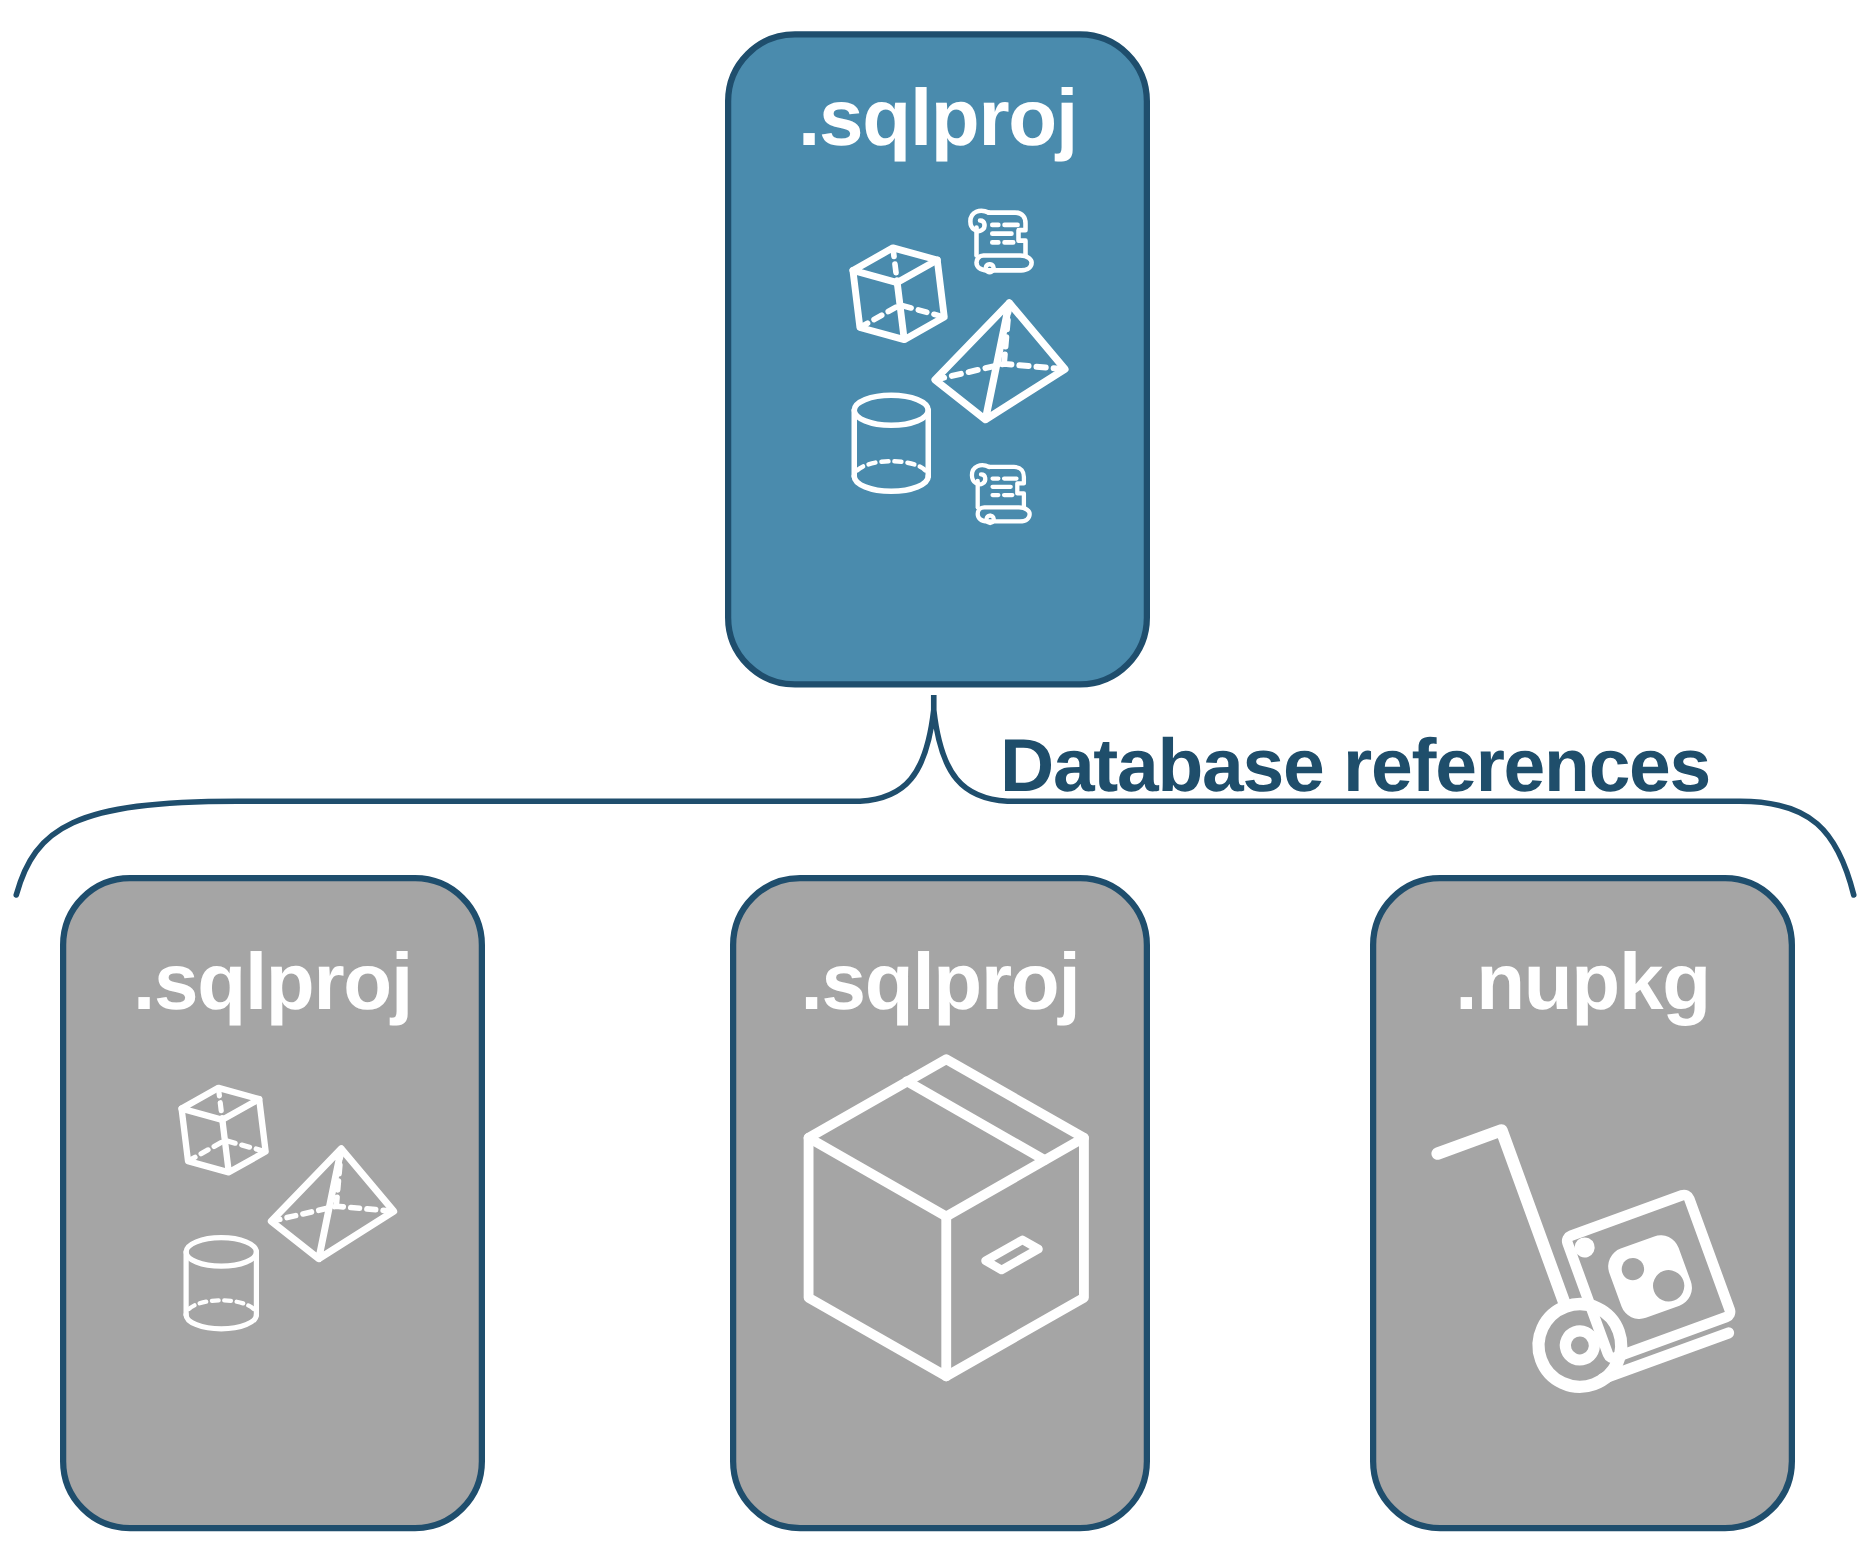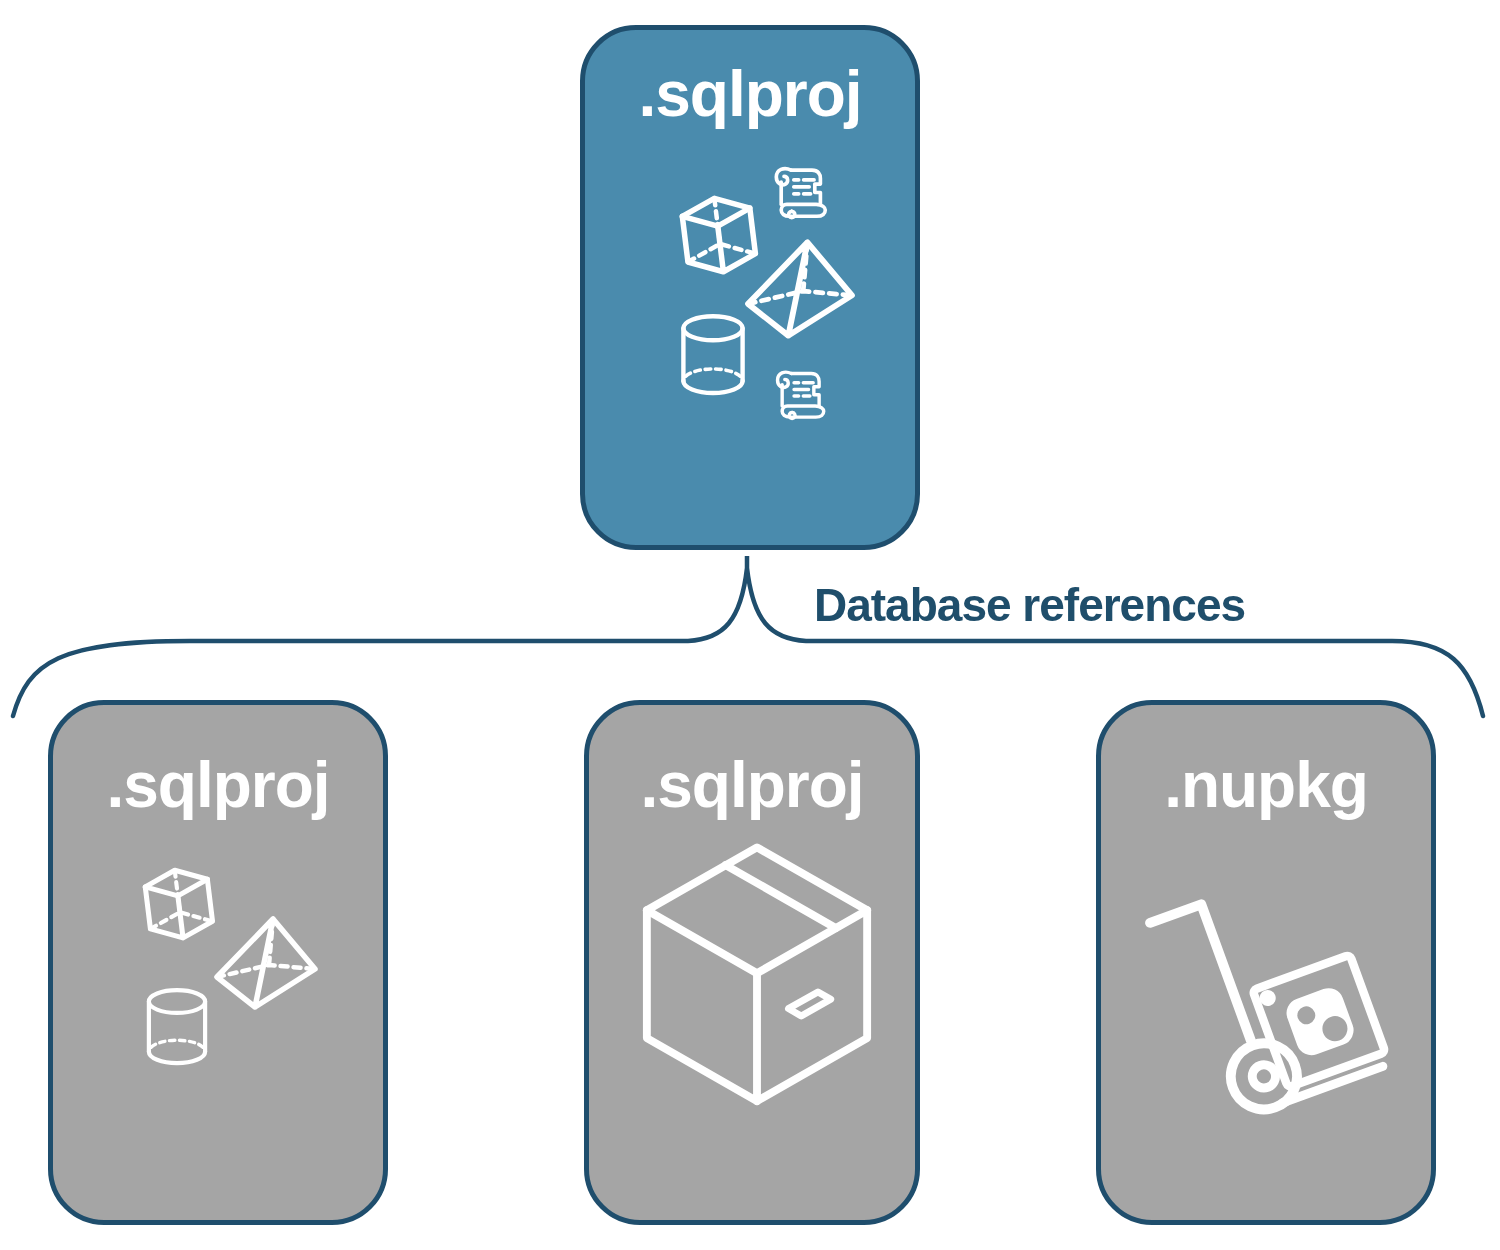--- a/index.html
+++ b/index.html
@@ -22,22 +22,22 @@
     color:var(--icon_white,#ffffff);font-weight:bold;font-size:64px;
     text-align:center;letter-spacing:-1px;line-height:1;
   }
   #card-root .card-title{margin-top:32px;}
   .card.gray .card-title{margin-top:48px;}
   .icon{position:absolute;}
   .icon svg{display:block;width:100%;height:100%;}
   .wire{stroke:var(--icon_white,#ffffff);fill:none;stroke-linecap:round;stroke-linejoin:round;}
   .edge-label{
     position:absolute;left:800px;top:578px;
-    color:var(--label_navy,#1F4E6B);font-weight:bold;font-size:46px;
-    letter-spacing:-1px;white-space:nowrap;margin-left:14px;
+    color:var(--label_navy,#1F4E6B);font-weight:bold;font-size:60px;
+    letter-spacing:-1px;white-space:nowrap;
   }
   #brace{position:absolute;left:0;top:0;width:1500px;height:1250px;pointer-events:none;}
 </style>
 </head>
 <body>
 
 <div class="canvas">
 
   <div class="card blue" id="card-root">
     <div class="card-title">.sqlproj</div>

